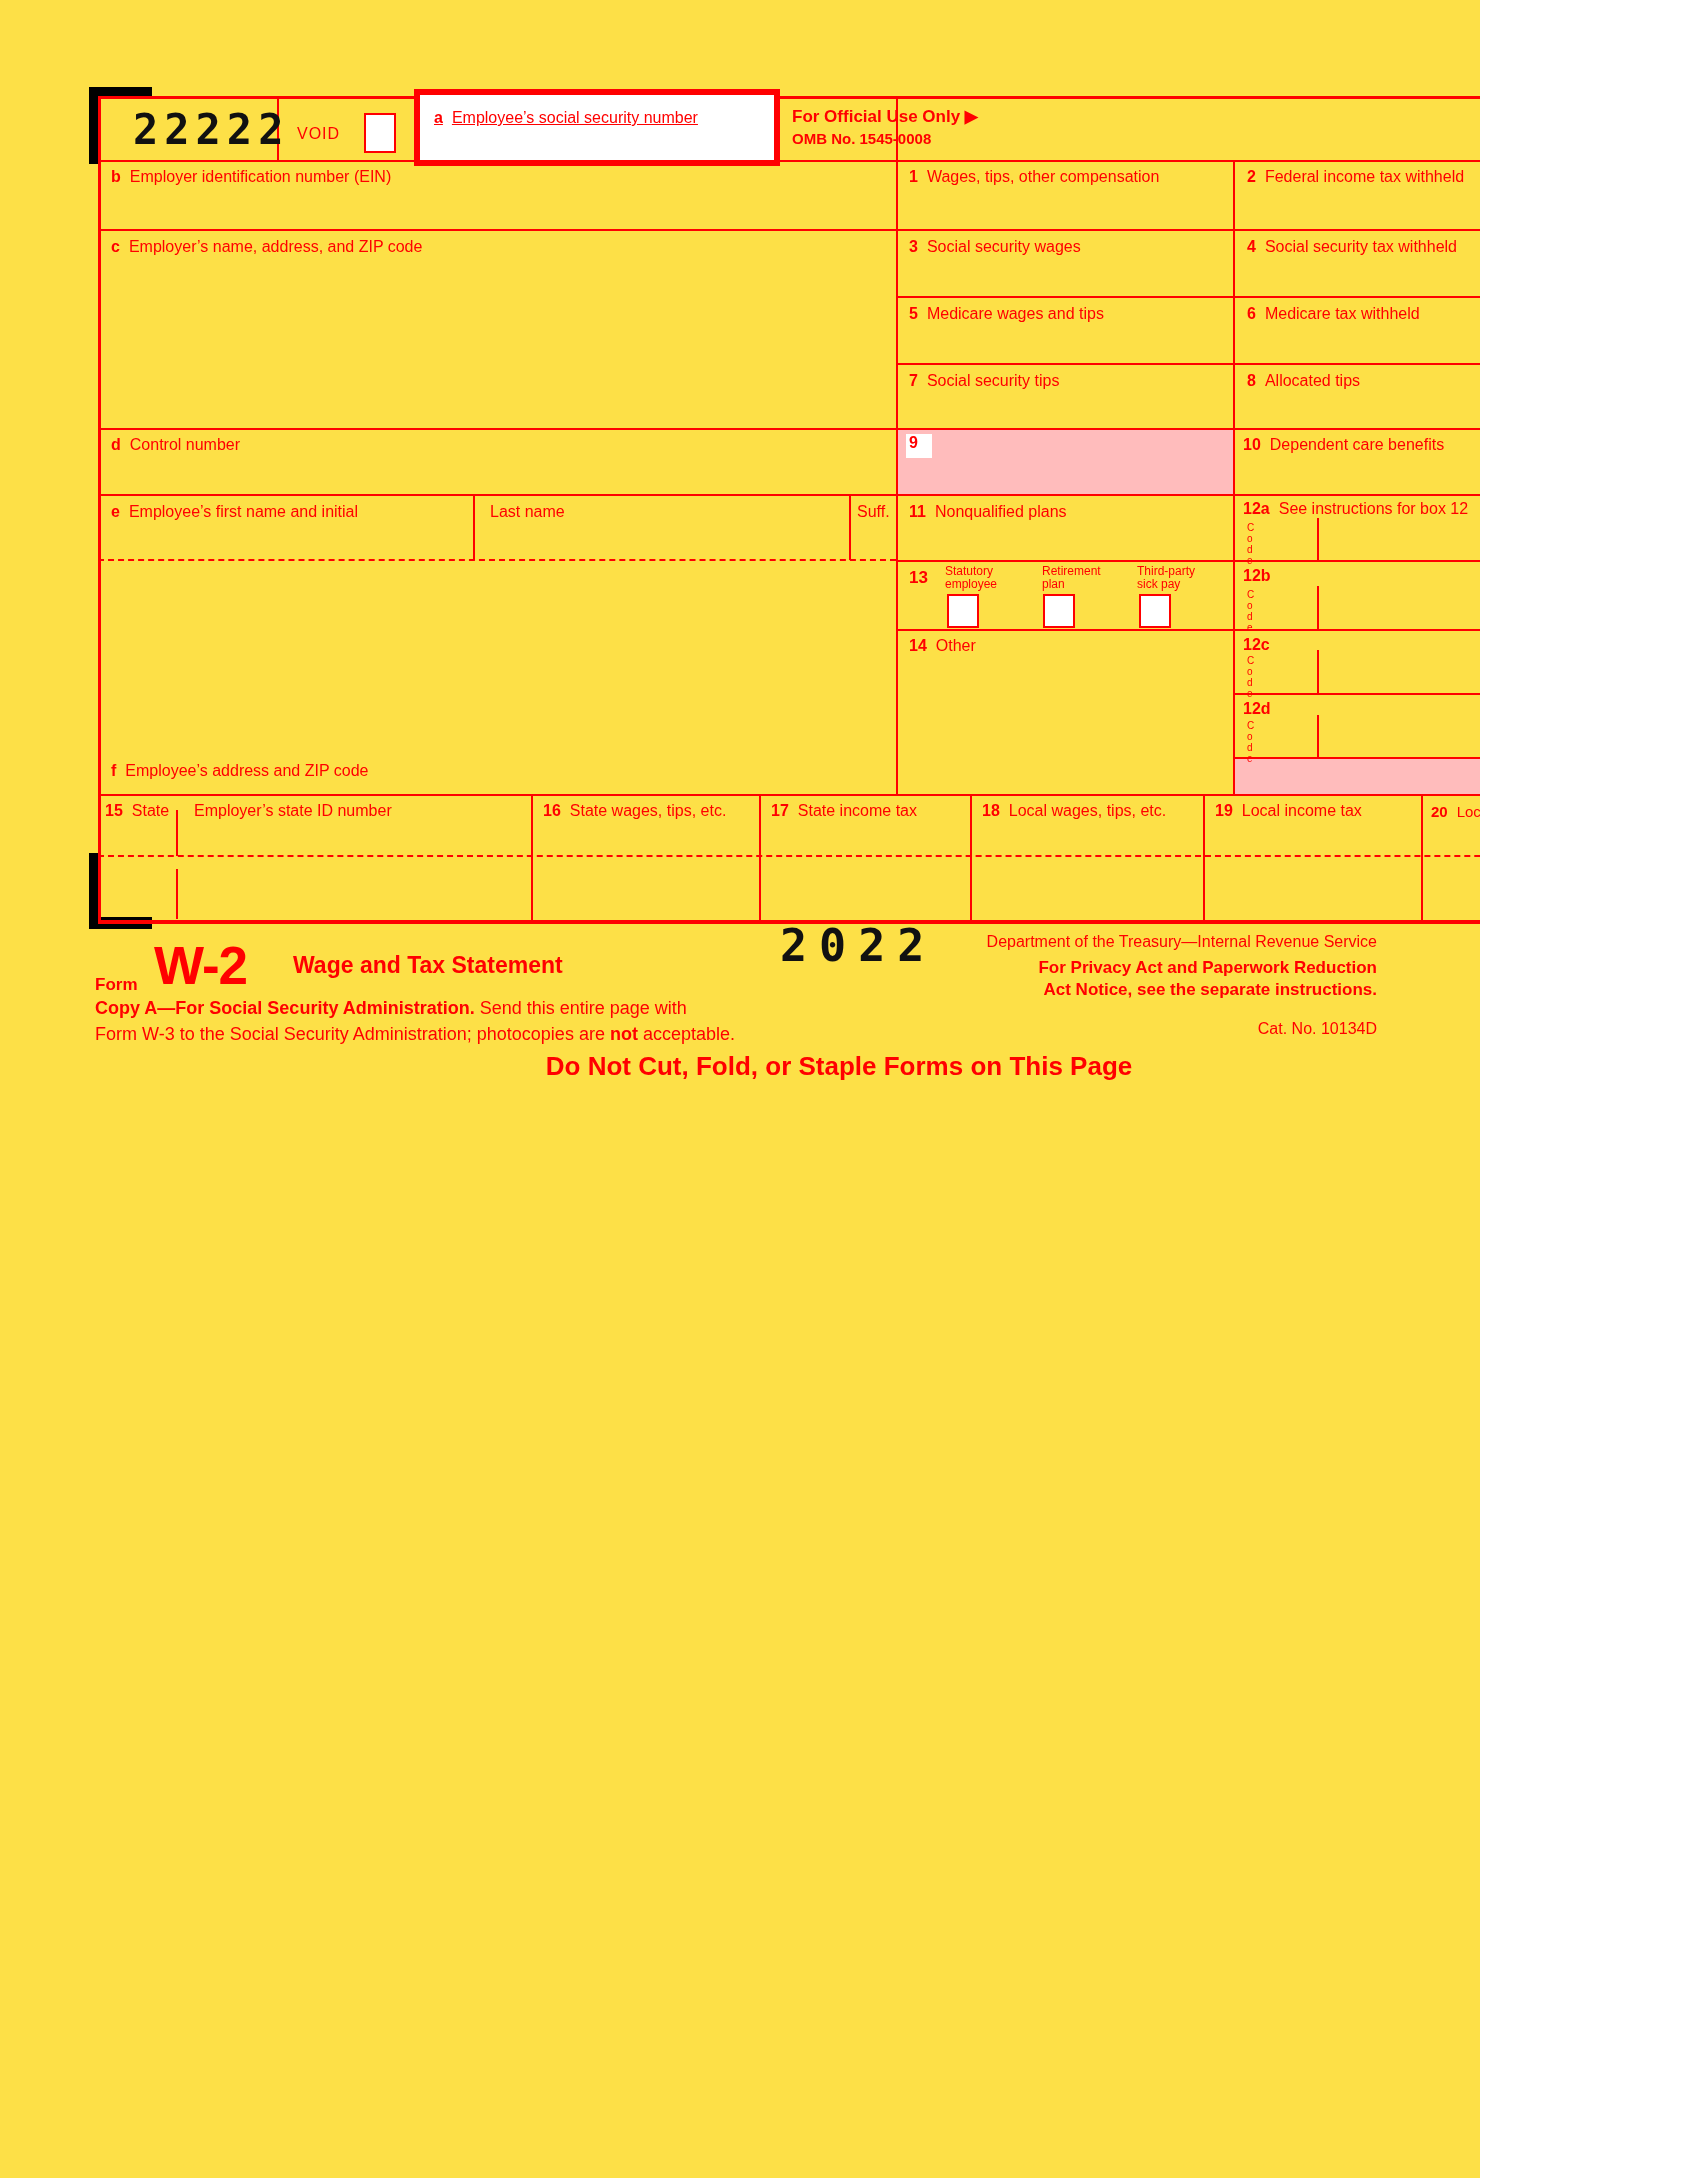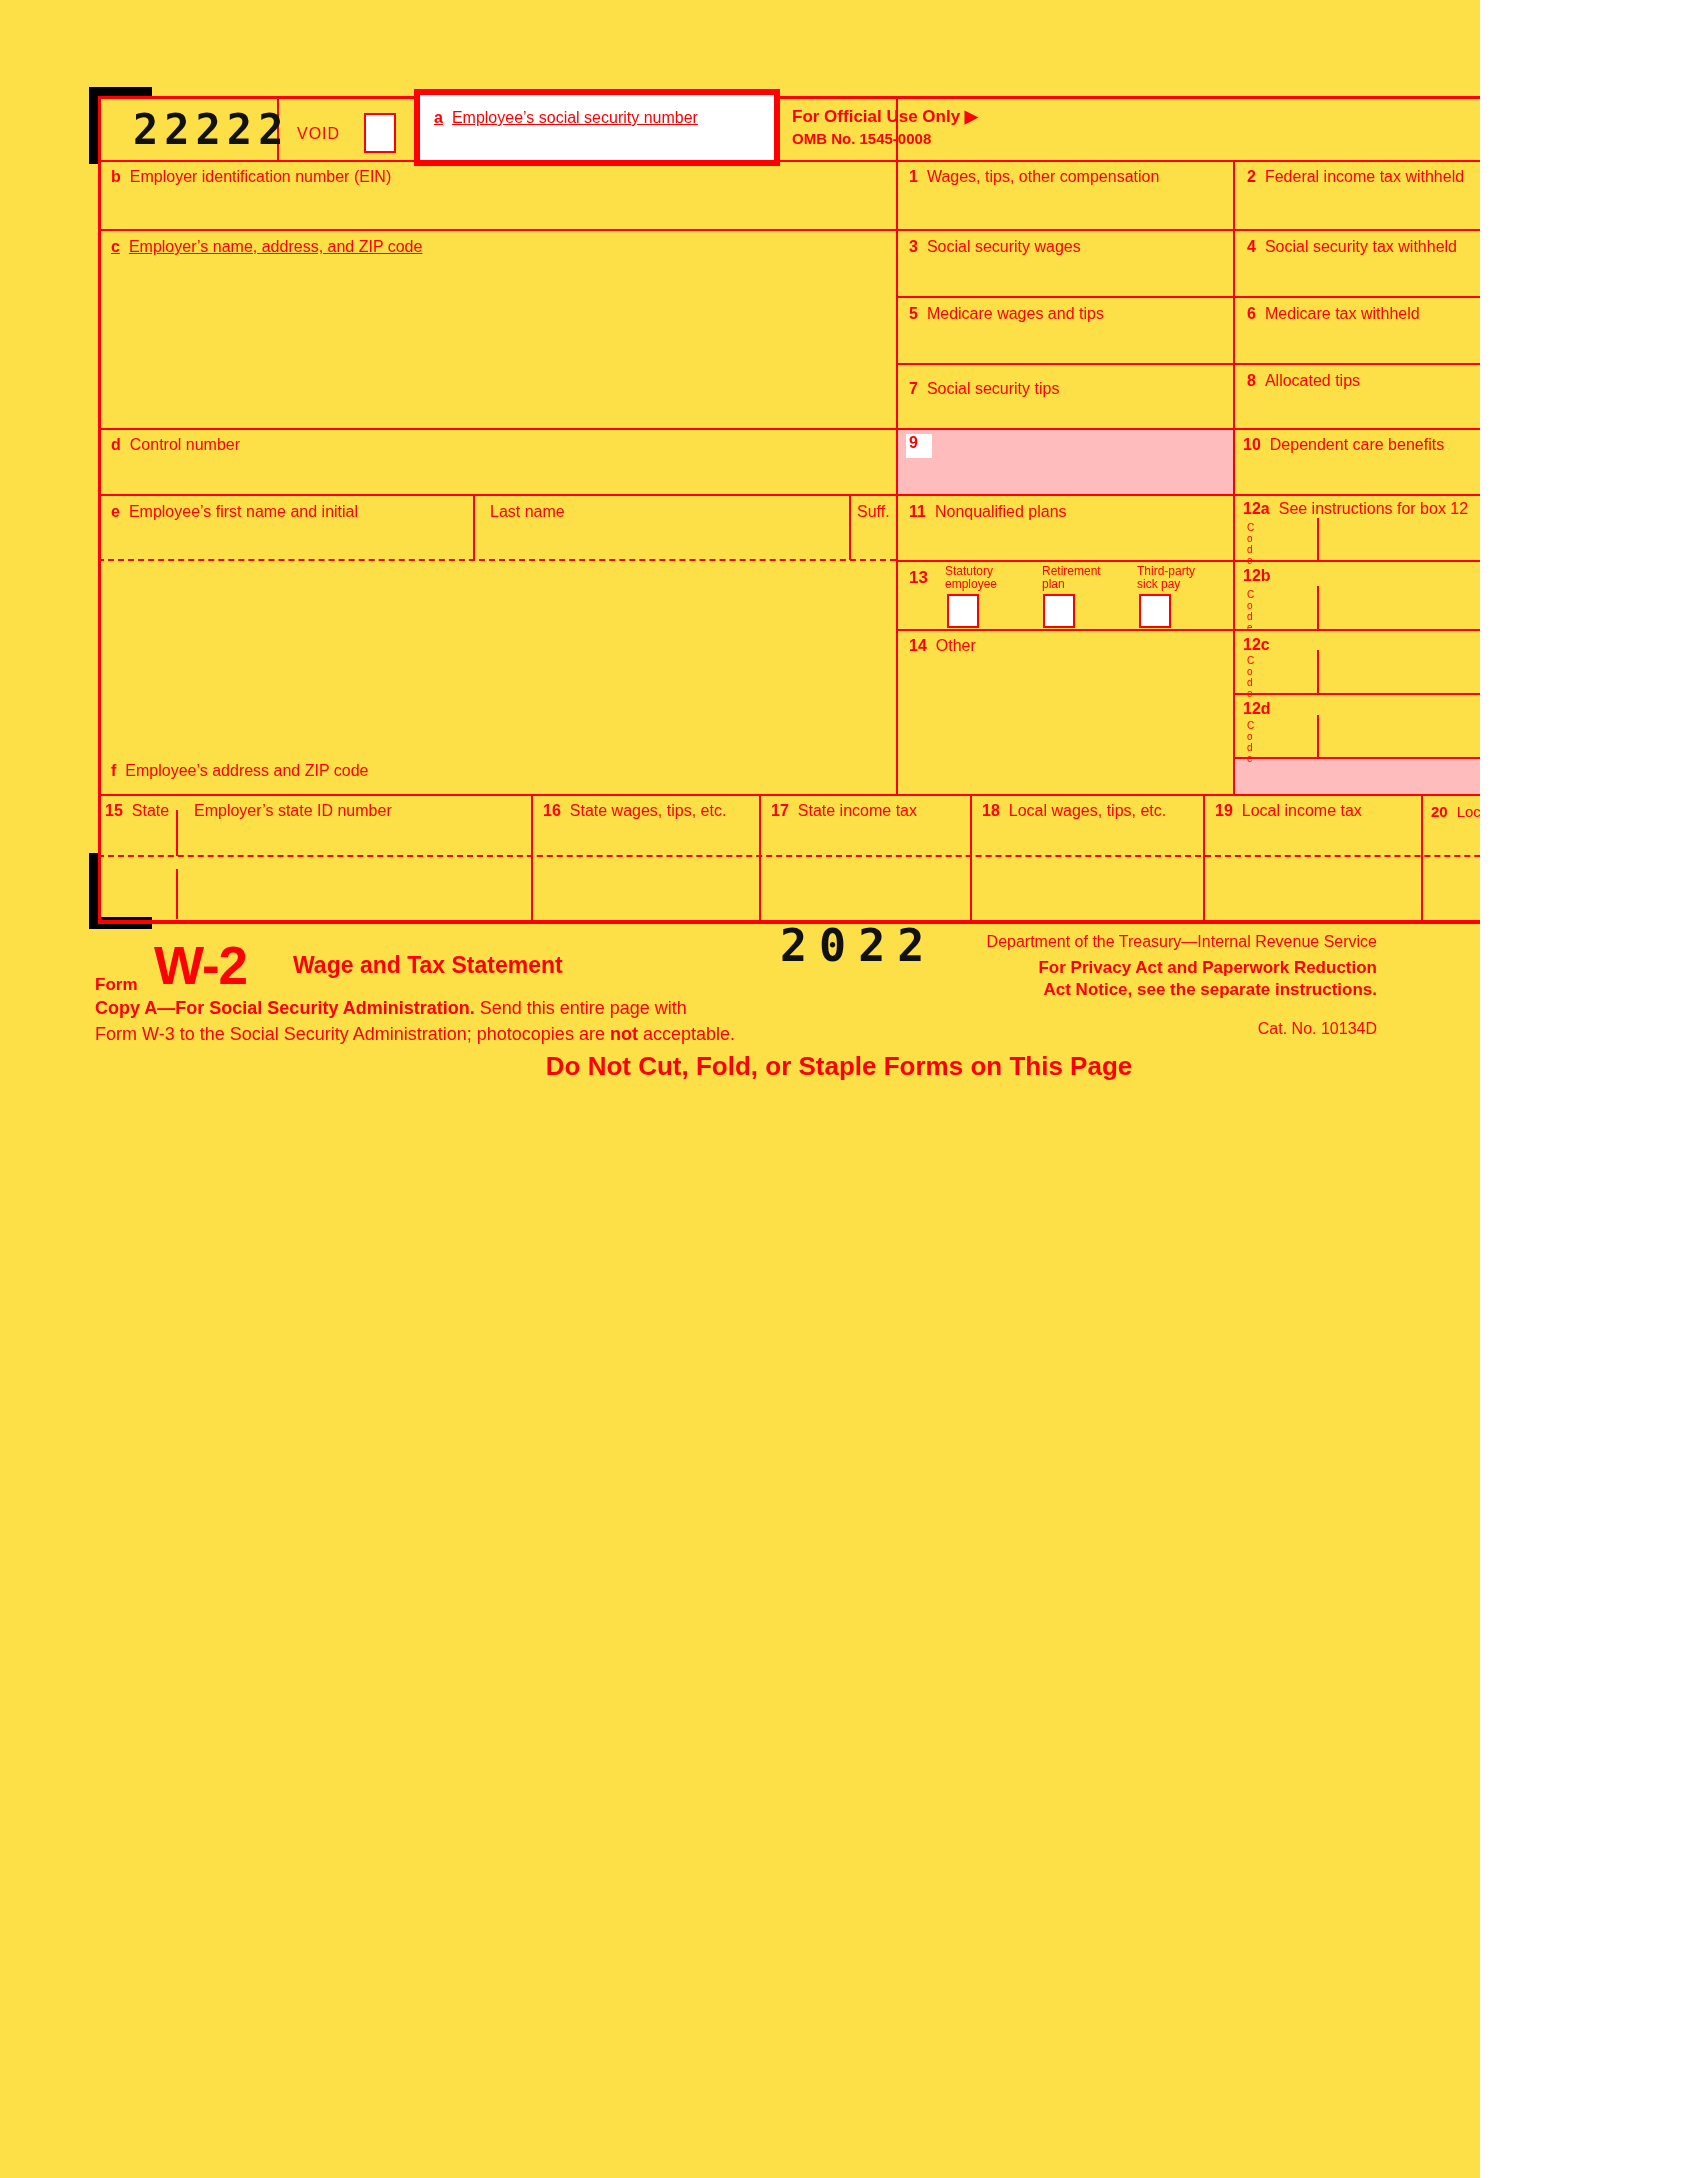--- a/index.html
+++ b/index.html
@@ -83,21 +83,21 @@
       <span class="n">a</span><span class="t">Employee’s social security number</span>
     </div>
   </div>
 
   <div class="lbl bold" style="left:792px;top:106px;font-size:17px;">For Official Use Only ▶</div>
   <div class="lbl bold" style="left:792px;top:130px;font-size:15px;">OMB No. 1545-0008</div>
 
   <div class="lbl" style="left:111px;top:168px;">
     <span class="n">b</span><span class="t">Employer identification number (EIN)</span>
   </div>
-  <div class="lbl" style="left:111px;top:238px;text-decoration:underline;">
+  <div class="lbl" style="left:111px;top:238px;">
     <span class="n">c</span><span class="t">Employer’s name, address, and ZIP code</span>
   </div>
   <div class="lbl" style="left:111px;top:436px;">
     <span class="n">d</span><span class="t">Control number</span>
   </div>
   <div class="lbl" style="left:111px;top:503px;">
     <span class="n">e</span><span class="t">Employee’s first name and initial</span>
   </div>
   <div class="lbl" style="left:490px;top:503px;">Last name</div>
   <div class="lbl" style="left:857px;top:503px;">Suff.</div>
@@ -116,21 +116,21 @@
   </div>
   <div class="lbl" style="left:1247px;top:238px;">
     <span class="n">4</span><span class="t">Social security tax withheld</span>
   </div>
   <div class="lbl" style="left:909px;top:305px;">
     <span class="n">5</span><span class="t">Medicare wages and tips</span>
   </div>
   <div class="lbl" style="left:1247px;top:305px;">
     <span class="n">6</span><span class="t">Medicare tax withheld</span>
   </div>
-  <div class="lbl" style="left:909px;top:372px;margin-top:8px;">
+  <div class="lbl" style="left:909px;top:372px;">
     <span class="n">7</span><span class="t">Social security tips</span>
   </div>
   <div class="lbl" style="left:1247px;top:372px;">
     <span class="n">8</span><span class="t">Allocated tips</span>
   </div>
   <div class="lbl bold" style="left:906px;top:434px;background:#ffffff;padding:0 14px 6px 3px;">9</div>
   <div class="lbl" style="left:1243px;top:436px;">
     <span class="n">10</span><span class="t">Dependent care benefits</span>
   </div>
   <div class="lbl" style="left:909px;top:503px;">

